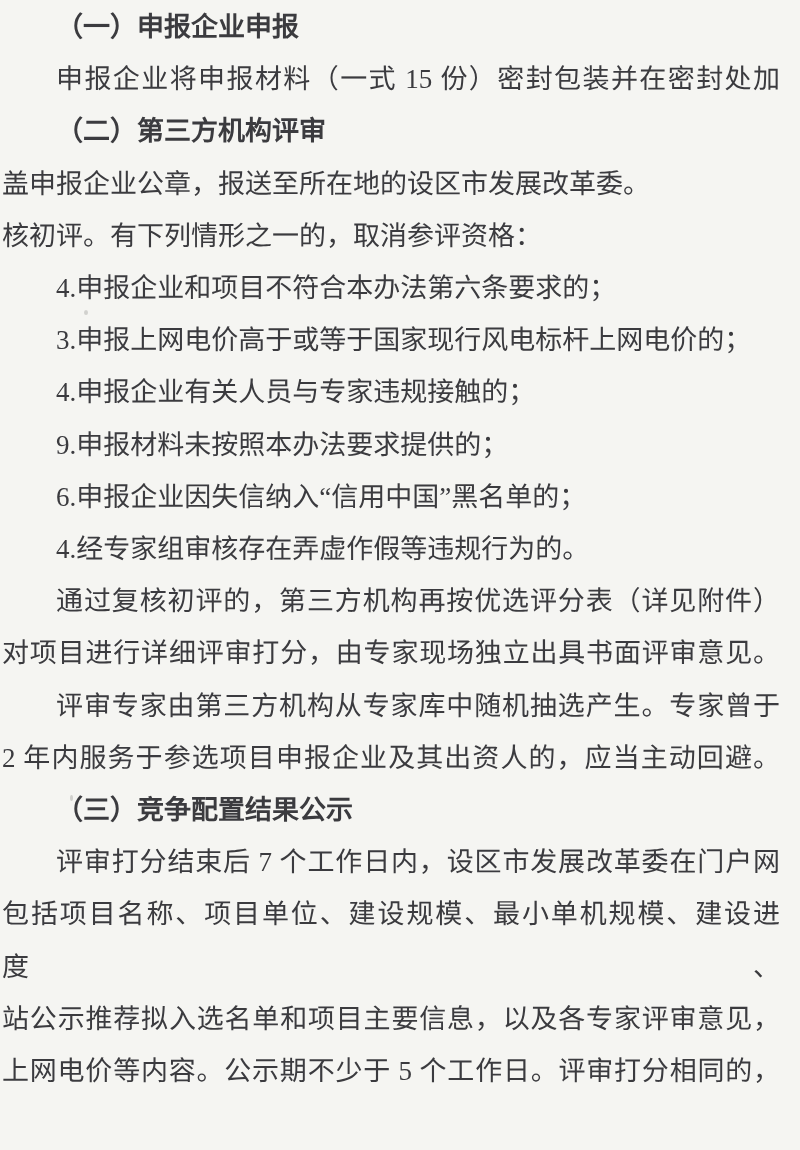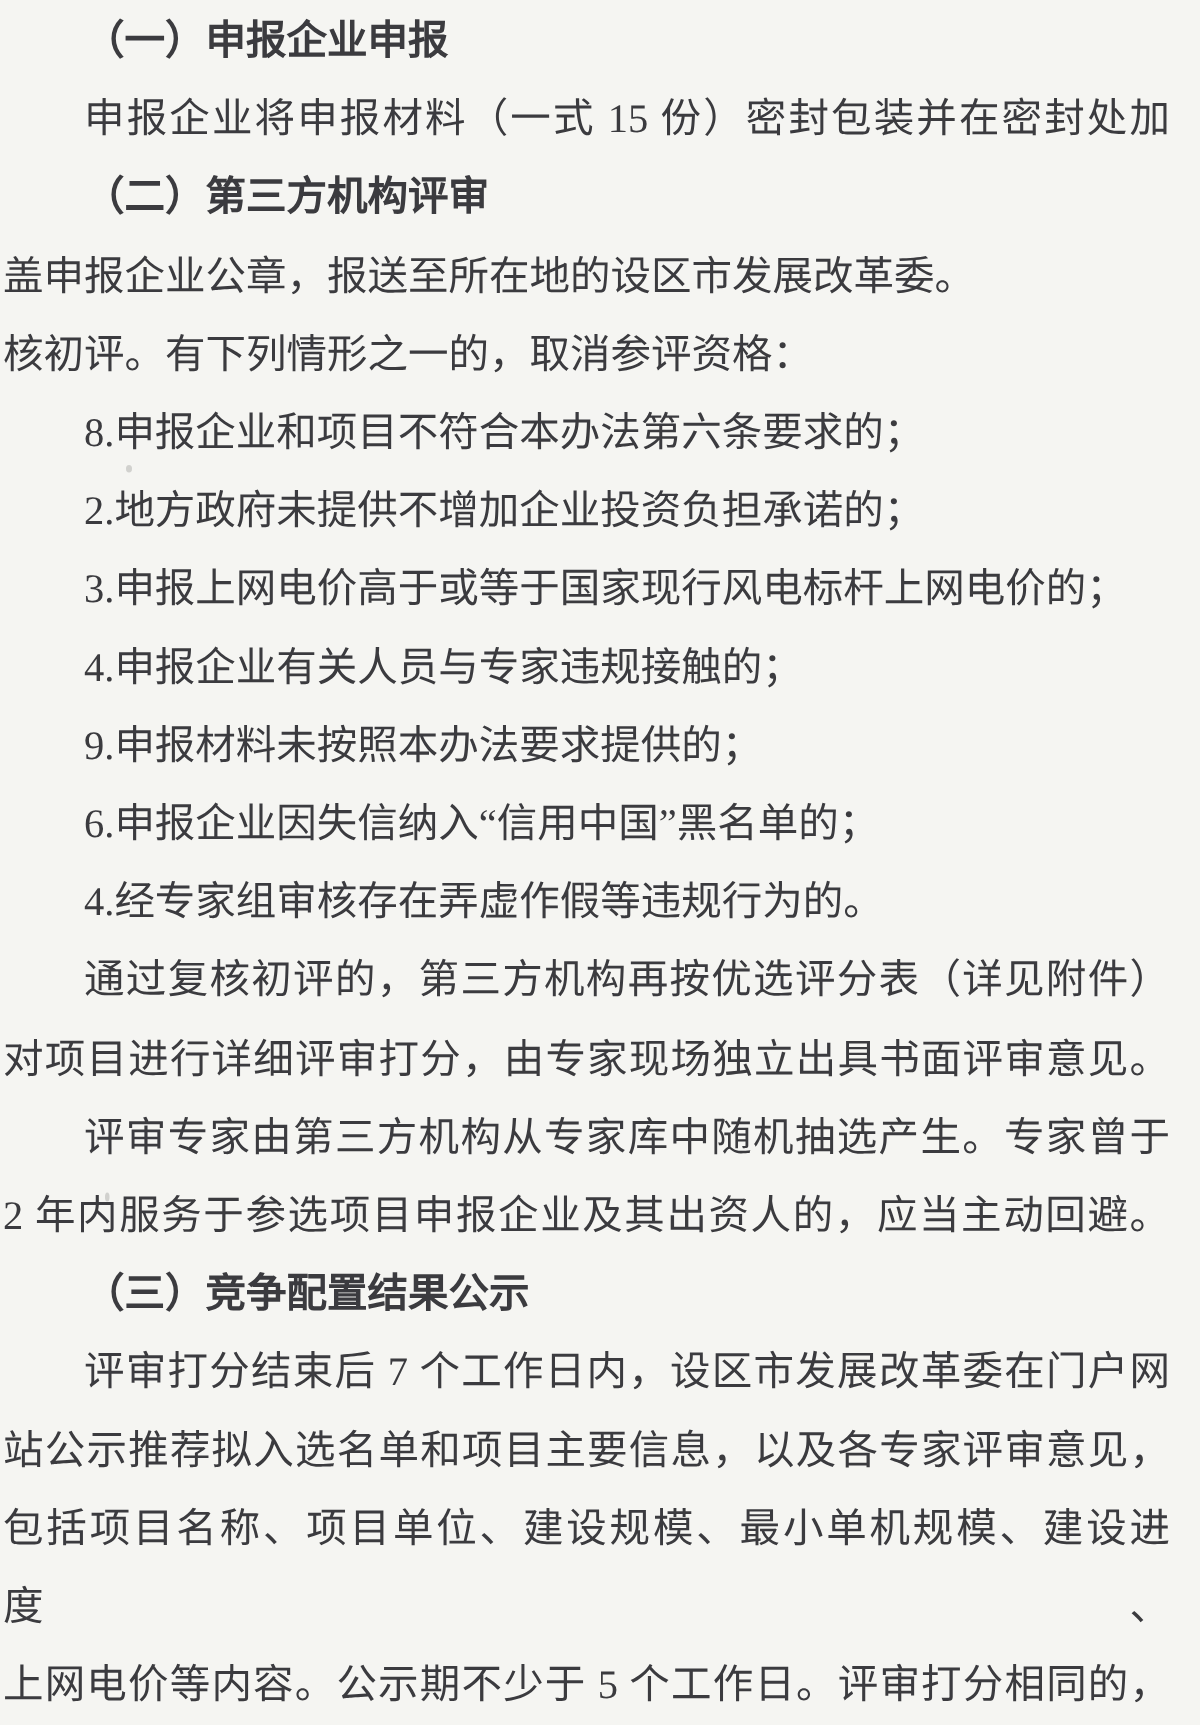--- a/index.html
+++ b/index.html
@@ -50,32 +50,31 @@
 </style>
 </head>
 <body>
 
 <div class="page">
   <div class="line heading indent">（一）申报企业申报</div>
   <div class="line indent justify">申报企业将申报材料（一式 15 份）密封包装并在密封处加</div>
   <div class="line heading indent">（二）第三方机构评审</div>
   <div class="line">盖申报企业公章，报送至所在地的设区市发展改革委。</div>
   <div class="line">核初评。有下列情形之一的，取消参评资格：</div>
-  <div class="line indent">8.申报企业和项目不符合本办法第六条要求的；</div>
-  <div class="line indent">2.地方政府未提供不增加企业投资负担承诺的；</div>
+  <div class="line indent">4.申报企业和项目不符合本办法第六条要求的；</div>
   <div class="line indent">3.申报上网电价高于或等于国家现行风电标杆上网电价的；</div>
   <div class="line indent">4.申报企业有关人员与专家违规接触的；</div>
   <div class="line indent">9.申报材料未按照本办法要求提供的；</div>
   <div class="line indent">6.申报企业因失信纳入“信用中国”黑名单的；</div>
   <div class="line indent">4.经专家组审核存在弄虚作假等违规行为的。</div>
   <div class="line indent justify">通过复核初评的，第三方机构再按优选评分表（详见附件）</div>
   <div class="line justify">对项目进行详细评审打分，由专家现场独立出具书面评审意见。</div>
   <div class="line indent justify">评审专家由第三方机构从专家库中随机抽选产生。专家曾于</div>
   <div class="line justify">2 年内服务于参选项目申报企业及其出资人的，应当主动回避。</div>
   <div class="line heading indent">（三）竞争配置结果公示</div>
   <div class="line indent justify">评审打分结束后 7 个工作日内，设区市发展改革委在门户网</div>
+  <div class="line justify">包括项目名称、项目单位、建设规模、最小单机规模、建设进度、</div>
   <div class="line justify">站公示推荐拟入选名单和项目主要信息，以及各专家评审意见，</div>
-  <div class="line justify">包括项目名称、项目单位、建设规模、最小单机规模、建设进度、</div>
   <div class="line justify">上网电价等内容。公示期不少于 5 个工作日。评审打分相同的，</div>
 
   <span class="speckle speckle-1"></span>
   <span class="speckle speckle-2"></span>
 </div>
 
 </body></html>

